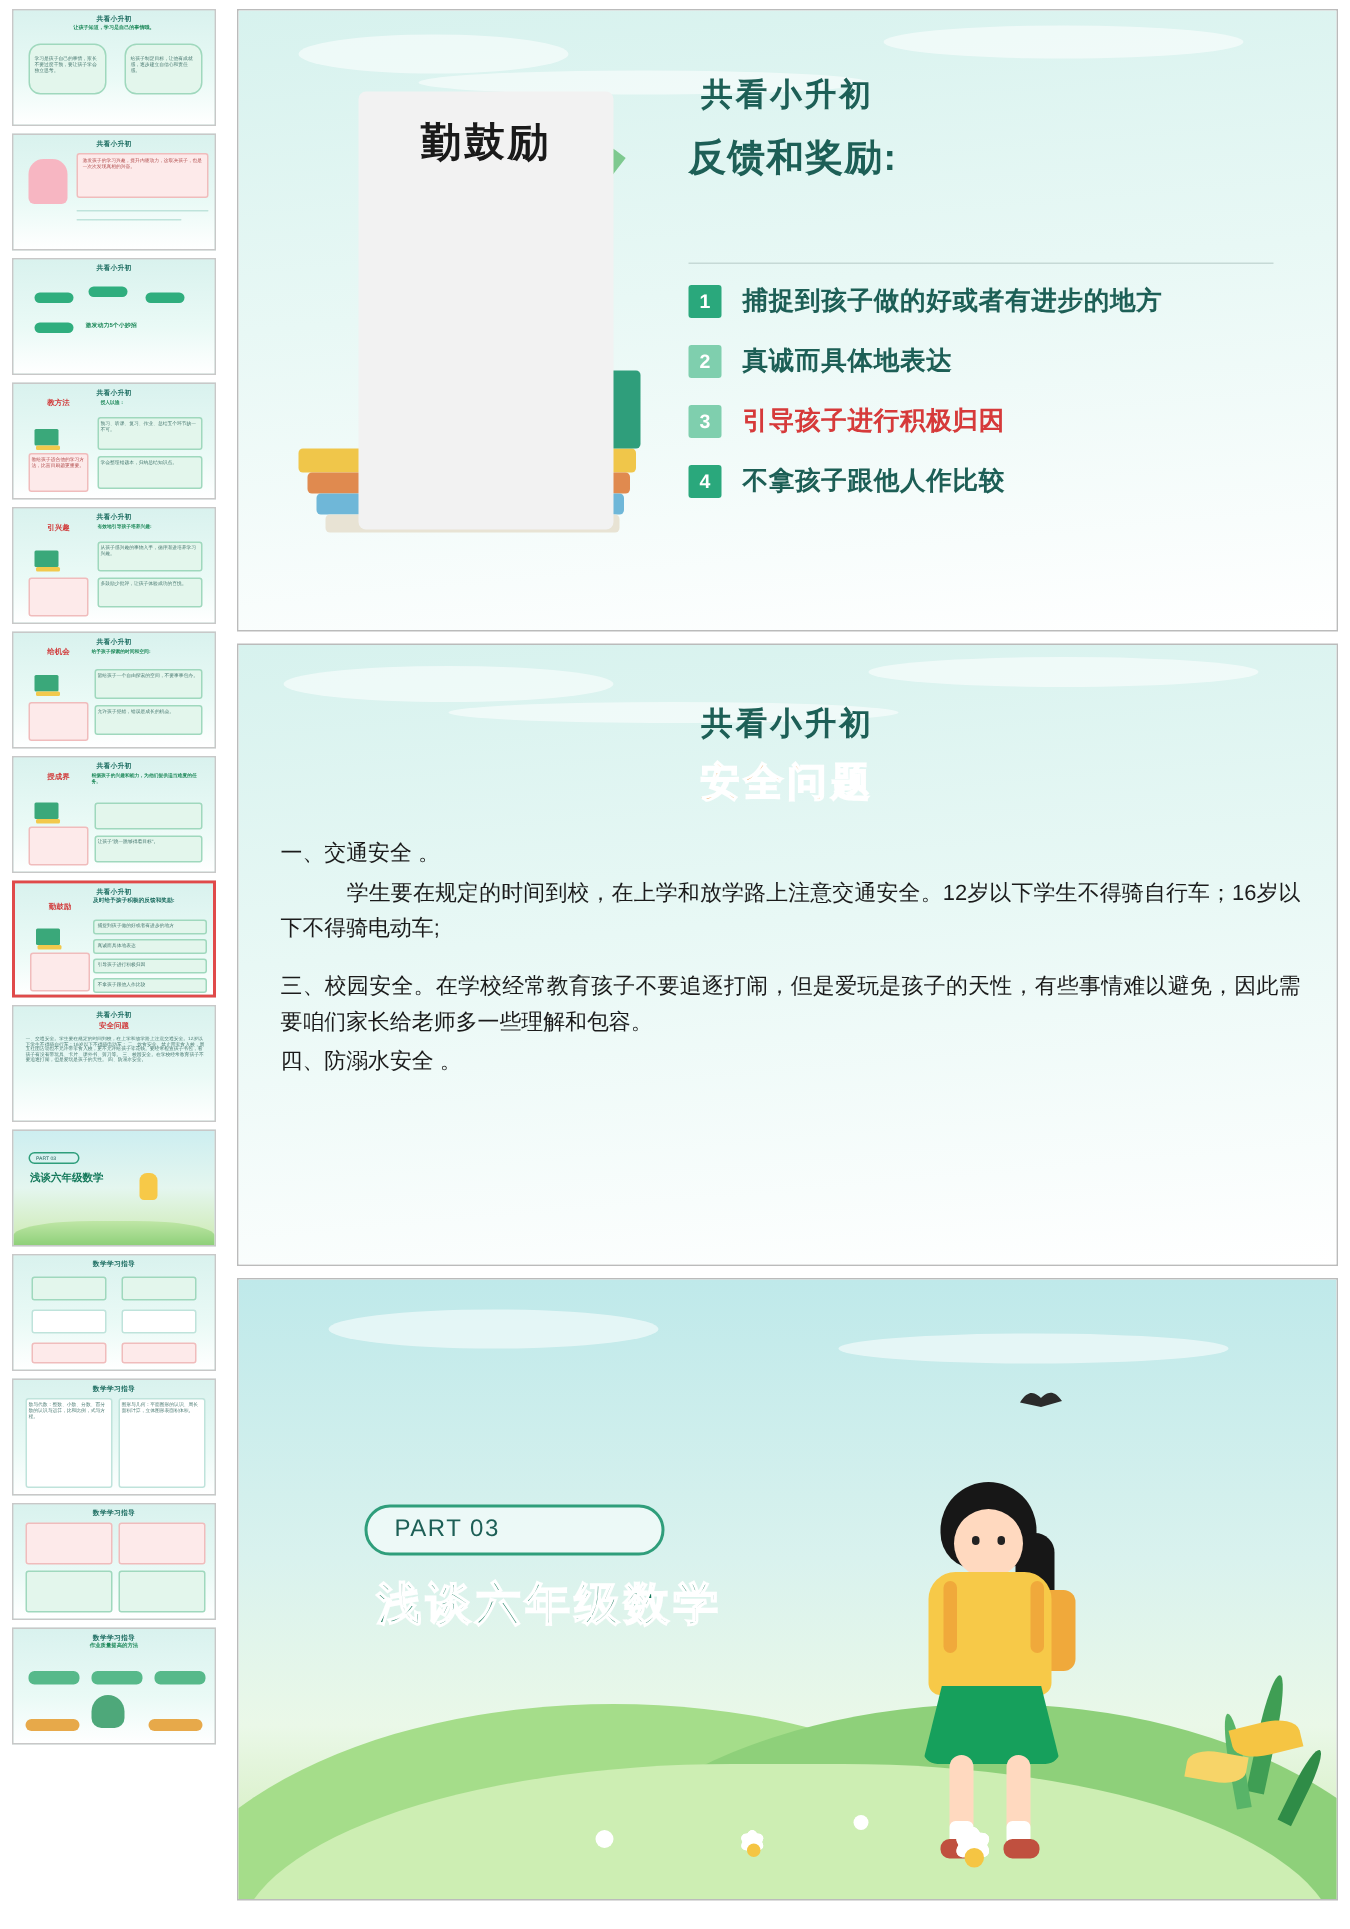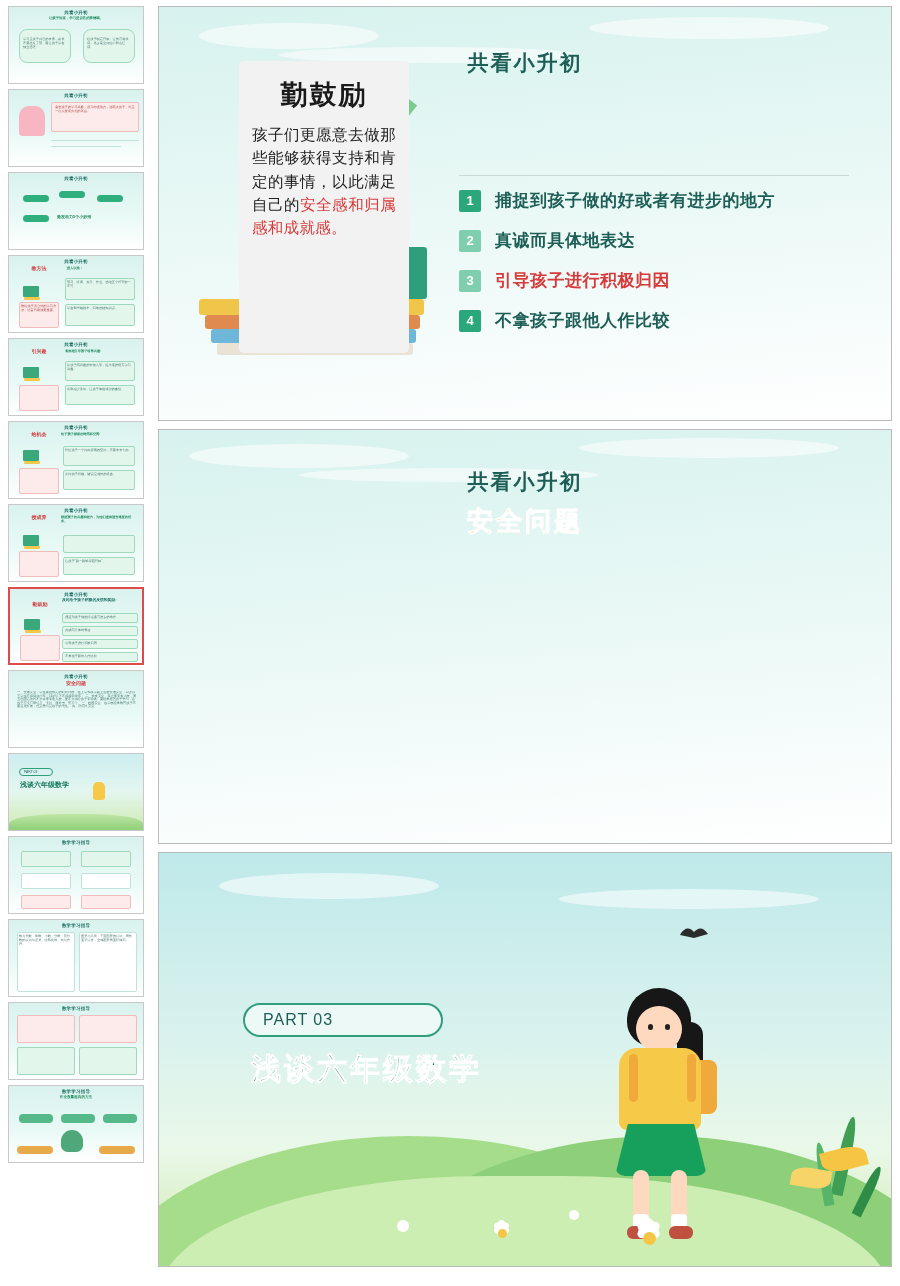--- a/index.html
+++ b/index.html
@@ -466,20 +466,21 @@
 
     <div class="slide">
       <div class="bg-soft"></div>
       <div class="cloud" style="left:40px;top:16px;width:180px;height:26px;"></div>
       <div class="cloud" style="left:430px;top:10px;width:240px;height:22px;"></div>
       <div class="cloud" style="left:120px;top:40px;width:300px;height:16px;"></div>
 
       <div class="s1-title">共看小升初</div>
 
       <div class="s1-head">
+        <div>反馈和奖励:</div>
       </div>
       <div class="s1-rule"></div>
 
       <div class="s1-list">
         <div class="s1-item">
           <div class="s1-num">1</div>
           <div class="s1-text">捕捉到孩子做的好或者有进步的地方</div>
         </div>
         <div class="s1-item">
           <div class="s1-num light">2</div>
@@ -504,35 +505,38 @@
 
       <div class="plant-pot"></div>
       <div class="leaf" style="left:172px;top:72px;width:26px;height:40px;transform:rotate(-25deg);"></div>
       <div class="leaf" style="left:206px;top:62px;width:24px;height:44px;background:#3f8f68;transform:rotate(15deg);"></div>
       <div class="leaf" style="left:228px;top:88px;width:22px;height:34px;background:#7ec98f;transform:rotate(38deg);"></div>
       <div class="leaf" style="left:158px;top:104px;width:20px;height:30px;background:#7ec98f;transform:rotate(-50deg);"></div>
       <div class="cupdot"></div>
 
       <div class="card-qgl">
         <h3>勤鼓励</h3>
-        <p><span>孩子们更愿意去做那些能够获得支持和肯定的事情，以此满足自己的</span><span class="hl">安全感和归属感和成就感</span><span class="hl">。</span></p>
       </div>
     </div>
 
     <div class="slide">
       <div class="bg-soft"></div>
       <div class="cloud" style="left:30px;top:14px;width:220px;height:24px;"></div>
       <div class="cloud" style="left:420px;top:8px;width:260px;height:20px;"></div>
       <div class="cloud" style="left:140px;top:38px;width:300px;height:14px;"></div>
 
       <div class="s2-title">共看小升初</div>
       <div class="s2-sub">安全问题</div>
 
       <div class="s2-body">
+        <p>一、交通安全 。</p>
+        <p>　　　学生要在规定的时间到校，在上学和放学路上注意交通安全。12岁以下学生不得骑自行车；16岁以下不得骑电动车;</p>
         <div class="s2-gap"></div>
+        <p>三、校园安全。在学校经常教育孩子不要追逐打闹，但是爱玩是孩子的天性，有些事情难以避免，因此需要咱们家长给老师多一些理解和包容。</p>
+        <p>四、防溺水安全 。</p>
       </div>
     </div>
 
     <div class="slide">
       <div class="s3-bg"></div>
       <div class="cloud" style="left:60px;top:20px;width:220px;height:26px;"></div>
       <div class="cloud" style="left:400px;top:36px;width:260px;height:20px;"></div>
 
       <div class="s3-hill1"></div>
       <div class="s3-hill2"></div>

